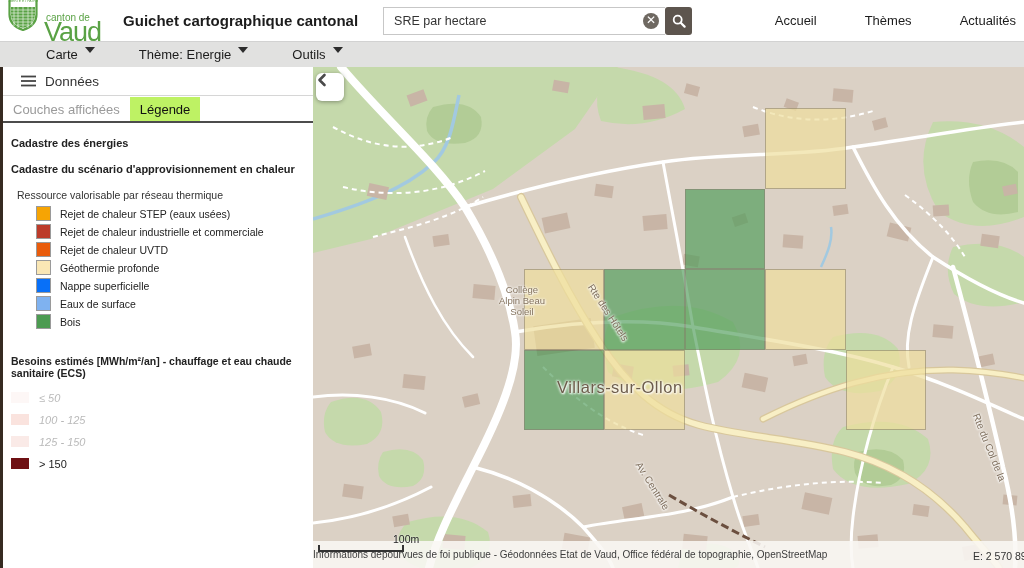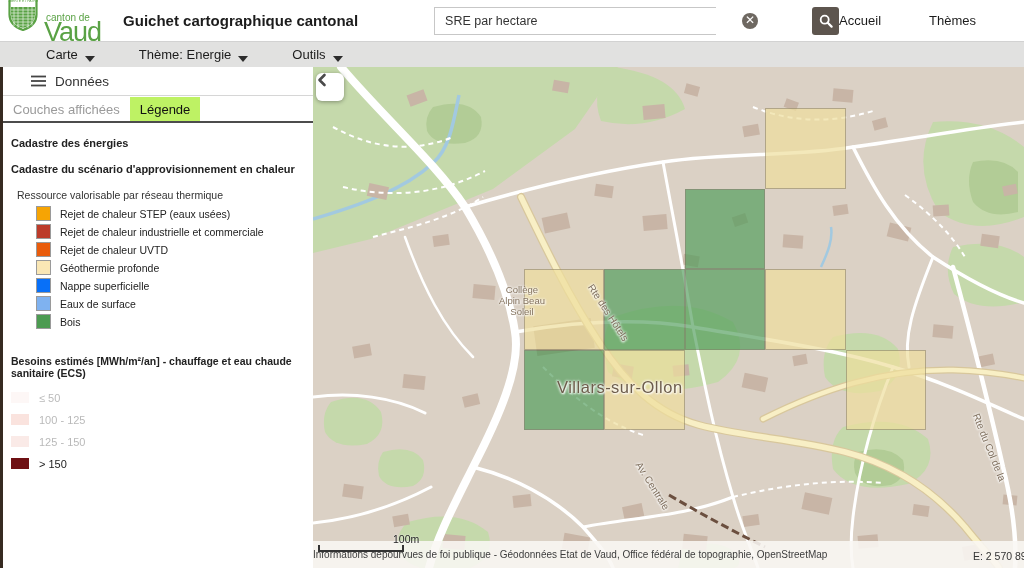--- a/index.html
+++ b/index.html
@@ -6,50 +6,50 @@
   html,body { font-family:"Liberation Sans", sans-serif; }
   .app { position:relative; width:1024px; height:568px; background:#fff; overflow:hidden; }
 
   
   .header { position:relative; height:41px; background:#fff; display:flex; align-items:center; padding:0 6px 0 8px; }
   .logo { display:flex; align-items:flex-start; gap:6px; cursor:pointer; }
   .logo-word { line-height:1; margin-top:18px; }
   .logo-small { font-size:10px; color:#5aa245; display:block; margin-left:2px; }
   .logo-big { font-size:27px; color:#5aa245; letter-spacing:-1px; display:block; margin-top:-4px; font-weight:400; }
   .app-title { font-size:15px; font-weight:700; color:#1c1c1c; margin-left:22px; white-space:nowrap; }
-  .search-wrap { display:flex; align-items:center; margin-left:76px; height:28px;gap:48px; }
+  .search-wrap { display:flex; align-items:center; margin-left:25px; height:28px; }
   .search-input { width:282px; height:28px; border:1px solid #c7c7c7; border-right:none; padding:0 26px 0 10px; font-size:12.5px; color:#333; outline:none; font-family:"Liberation Sans",sans-serif; }
   .clear-btn { position:relative; width:16px; height:16px; margin-left:-22px; background:#6e6861; border-radius:50%; color:#fff; font-size:12px; line-height:15px; text-align:center; cursor:pointer; z-index:2; }
   .search-btn { width:27px; height:28px; margin-left:6px; background:#5d554e; border:none; border-radius:3px; display:flex; align-items:center; justify-content:center; cursor:pointer; }
   .top-nav { margin-left:auto; display:flex; gap:48px; padding-right:2px; }
   .top-nav-item { font-size:13px; color:#1c1c1c; white-space:nowrap; cursor:pointer; }
 
   
   .menubar { height:26px; background:#e1e1e0; border-top:1px solid #d2d2d2; display:flex; align-items:center; padding-left:46px; gap:44px; }
-  .menu-item { display:flex; align-items:flex-end; gap:7px; font-size:13px; color:#1c1c1c; cursor:pointer; }
+  .menu-item { display:flex; align-items:flex-start; gap:7px; font-size:13px; color:#1c1c1c; cursor:pointer; }
   .chev-down { width:0; height:0; border-left:5px solid transparent; border-right:5px solid transparent; border-top:6px solid #2c2c2c; display:inline-block; }
 
   
   .content { display:flex; height:501px; }
   .sidebar { position:relative; width:313px; background:#fff; border-left:3px solid #362a21; flex:none; }
-  .panel-header { height:29px; display:flex; align-items:center; gap:9px; padding-left:28px; border-bottom:1px solid #d6d6d6; }
+  .panel-header { height:29px; display:flex; align-items:center; gap:9px; padding-left:18px; border-bottom:1px solid #d6d6d6; }
   .panel-title { font-size:13.5px; color:#333; }
   .tabs { display:flex; align-items:flex-end; height:27px; border-bottom:2px solid #4c4c4c; }
   .tab { font-size:13px; padding:5px 10px 4px 10px; cursor:pointer; white-space:nowrap; }
   .tab.inactive { color:#9a9a9a; }
   .tab.active { color:#111; background:#bef264; }
   .legend-body { padding:14px 8px 0 8px; }
   .lg-title { font-size:11px; font-weight:700; color:#222; margin-bottom:14px; }
   .lg-sub { font-size:10.5px; color:#333; margin:2px 0 5px 6px; }
   .lg-row { display:flex; align-items:center; gap:9px; margin:0 0 3px 25px; height:15px; }
   .lg-swatch { width:15px; height:15px; border:1px solid #9a9a9a; flex:none; }
   .lg-label { font-size:10.5px; color:#222; white-space:nowrap; }
   .besoins-title { font-size:10.5px; font-weight:700; color:#222; margin:26px 0 12px 0; }
   .bs-row { display:flex; align-items:center; gap:10px; margin:0 0 9px 0; height:13px; }
-  .bs-row.faded { opacity:0.32; }
+  .bs-row.faded { opacity:0.32;font-style:italic; }
   .bs-swatch { width:18px; height:11px; flex:none; }
   .bs-label { font-size:11px; color:#222; white-space:nowrap; }
 
   
   .map-area { position:relative; width:711px; height:501px; overflow:hidden; background:#dbd1c5; cursor:grab; }
   .map-area svg { position:absolute; left:0; top:0; }
   .grid-sq { position:absolute; box-sizing:border-box; border:1px solid rgba(95,84,70,0.55); }
   .grid-sq.green { opacity:0.66; }
   .grid-sq.yellow { opacity:0.70; }
   .map-label { position:absolute; color:#6d5d4b; text-shadow:0 0 3px #fff, 0 0 3px #fff, 1px 1px 2px #fff; white-space:nowrap; pointer-events:none; }

